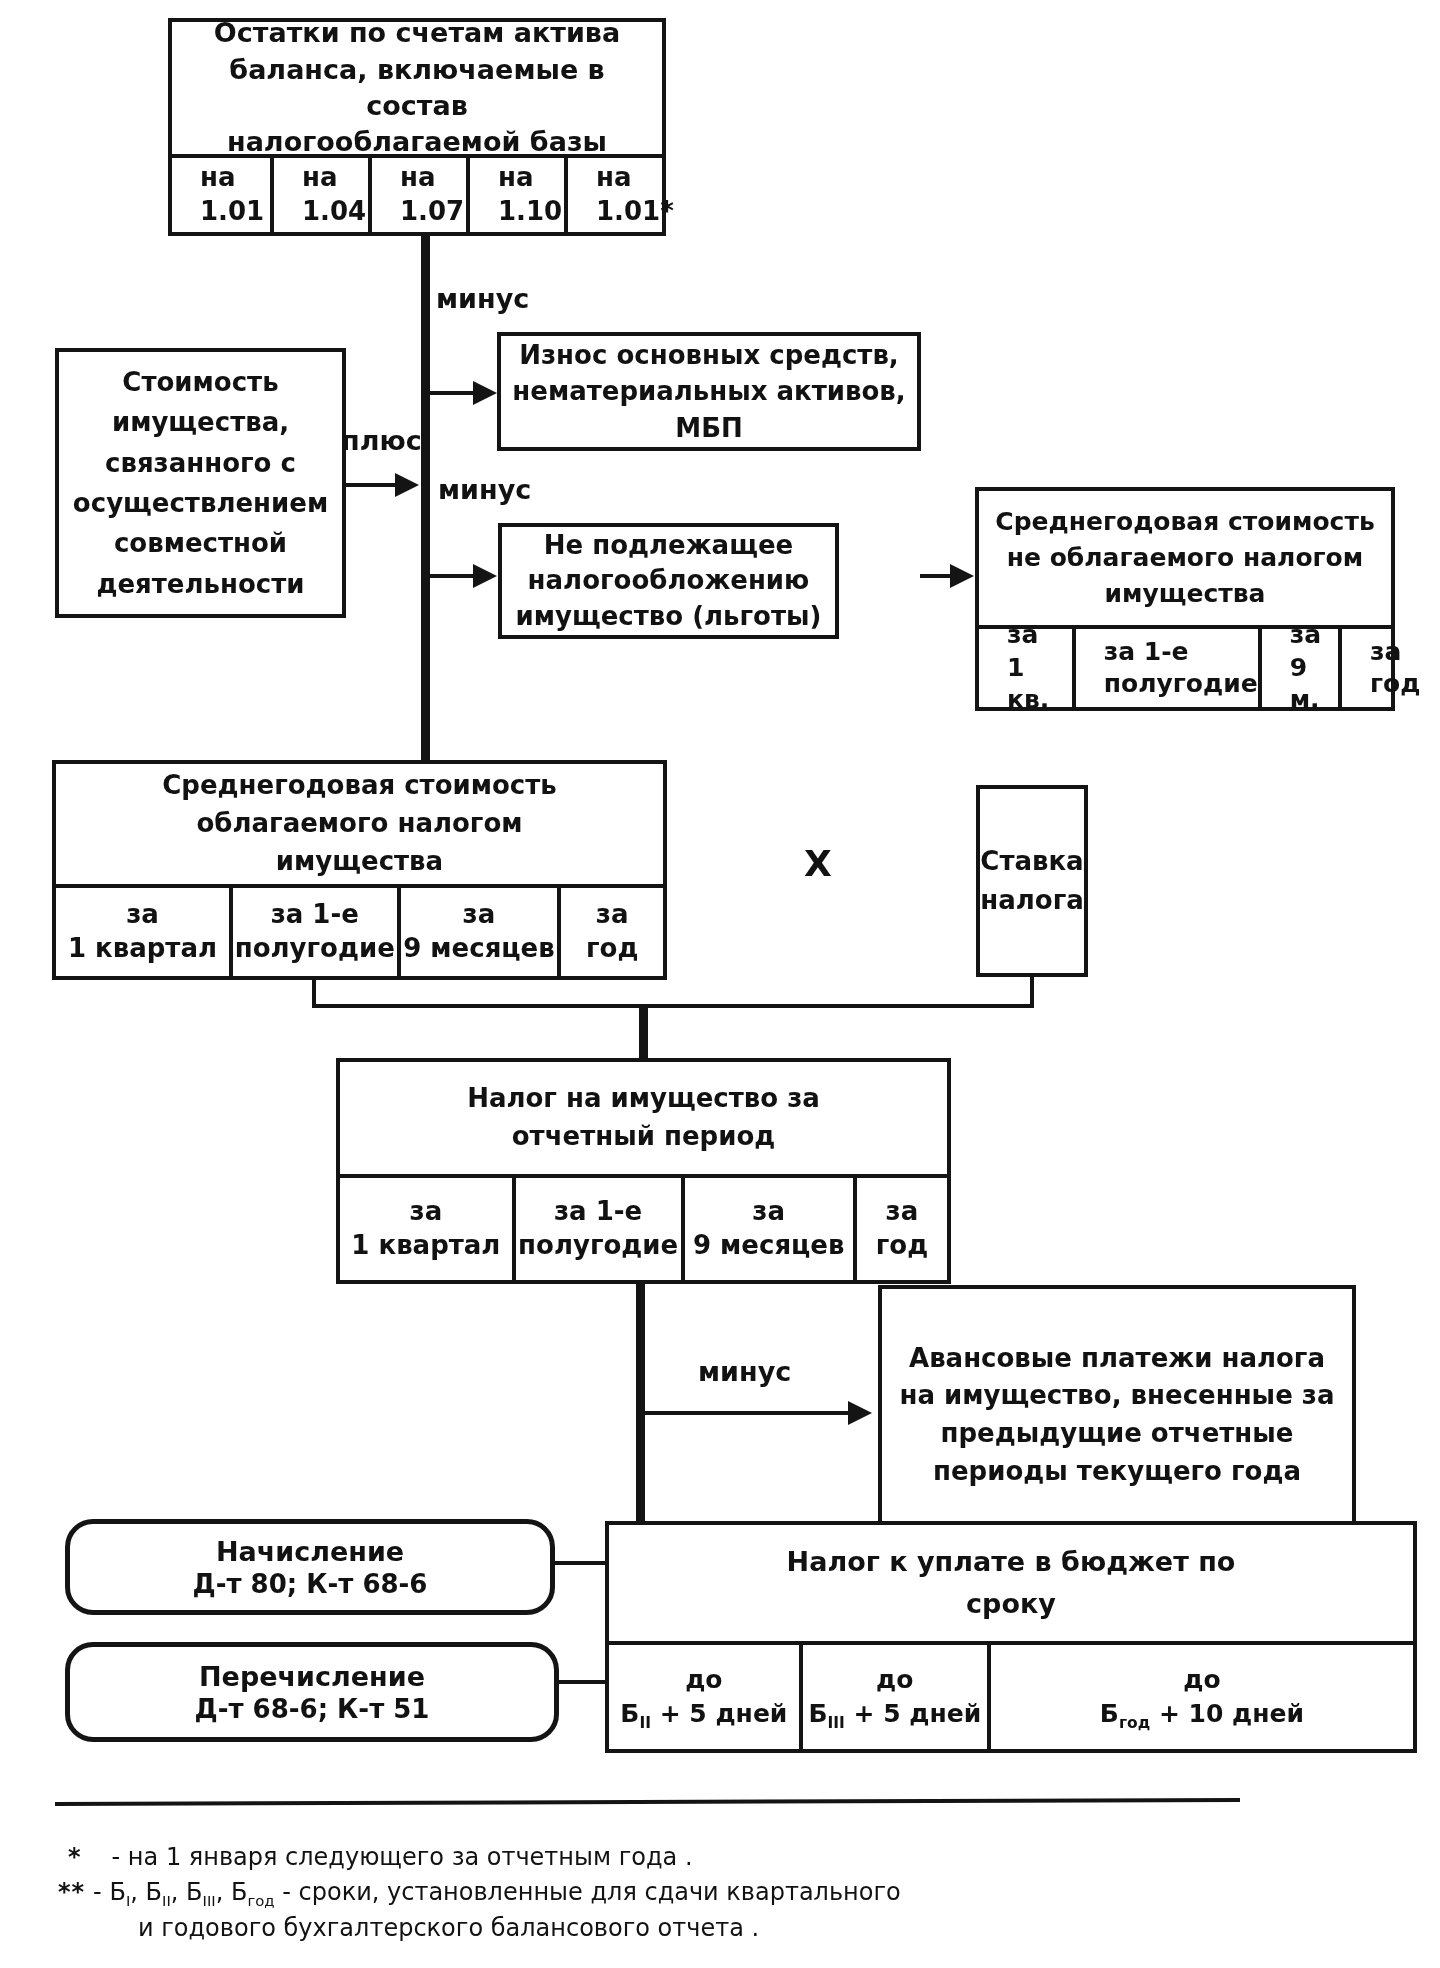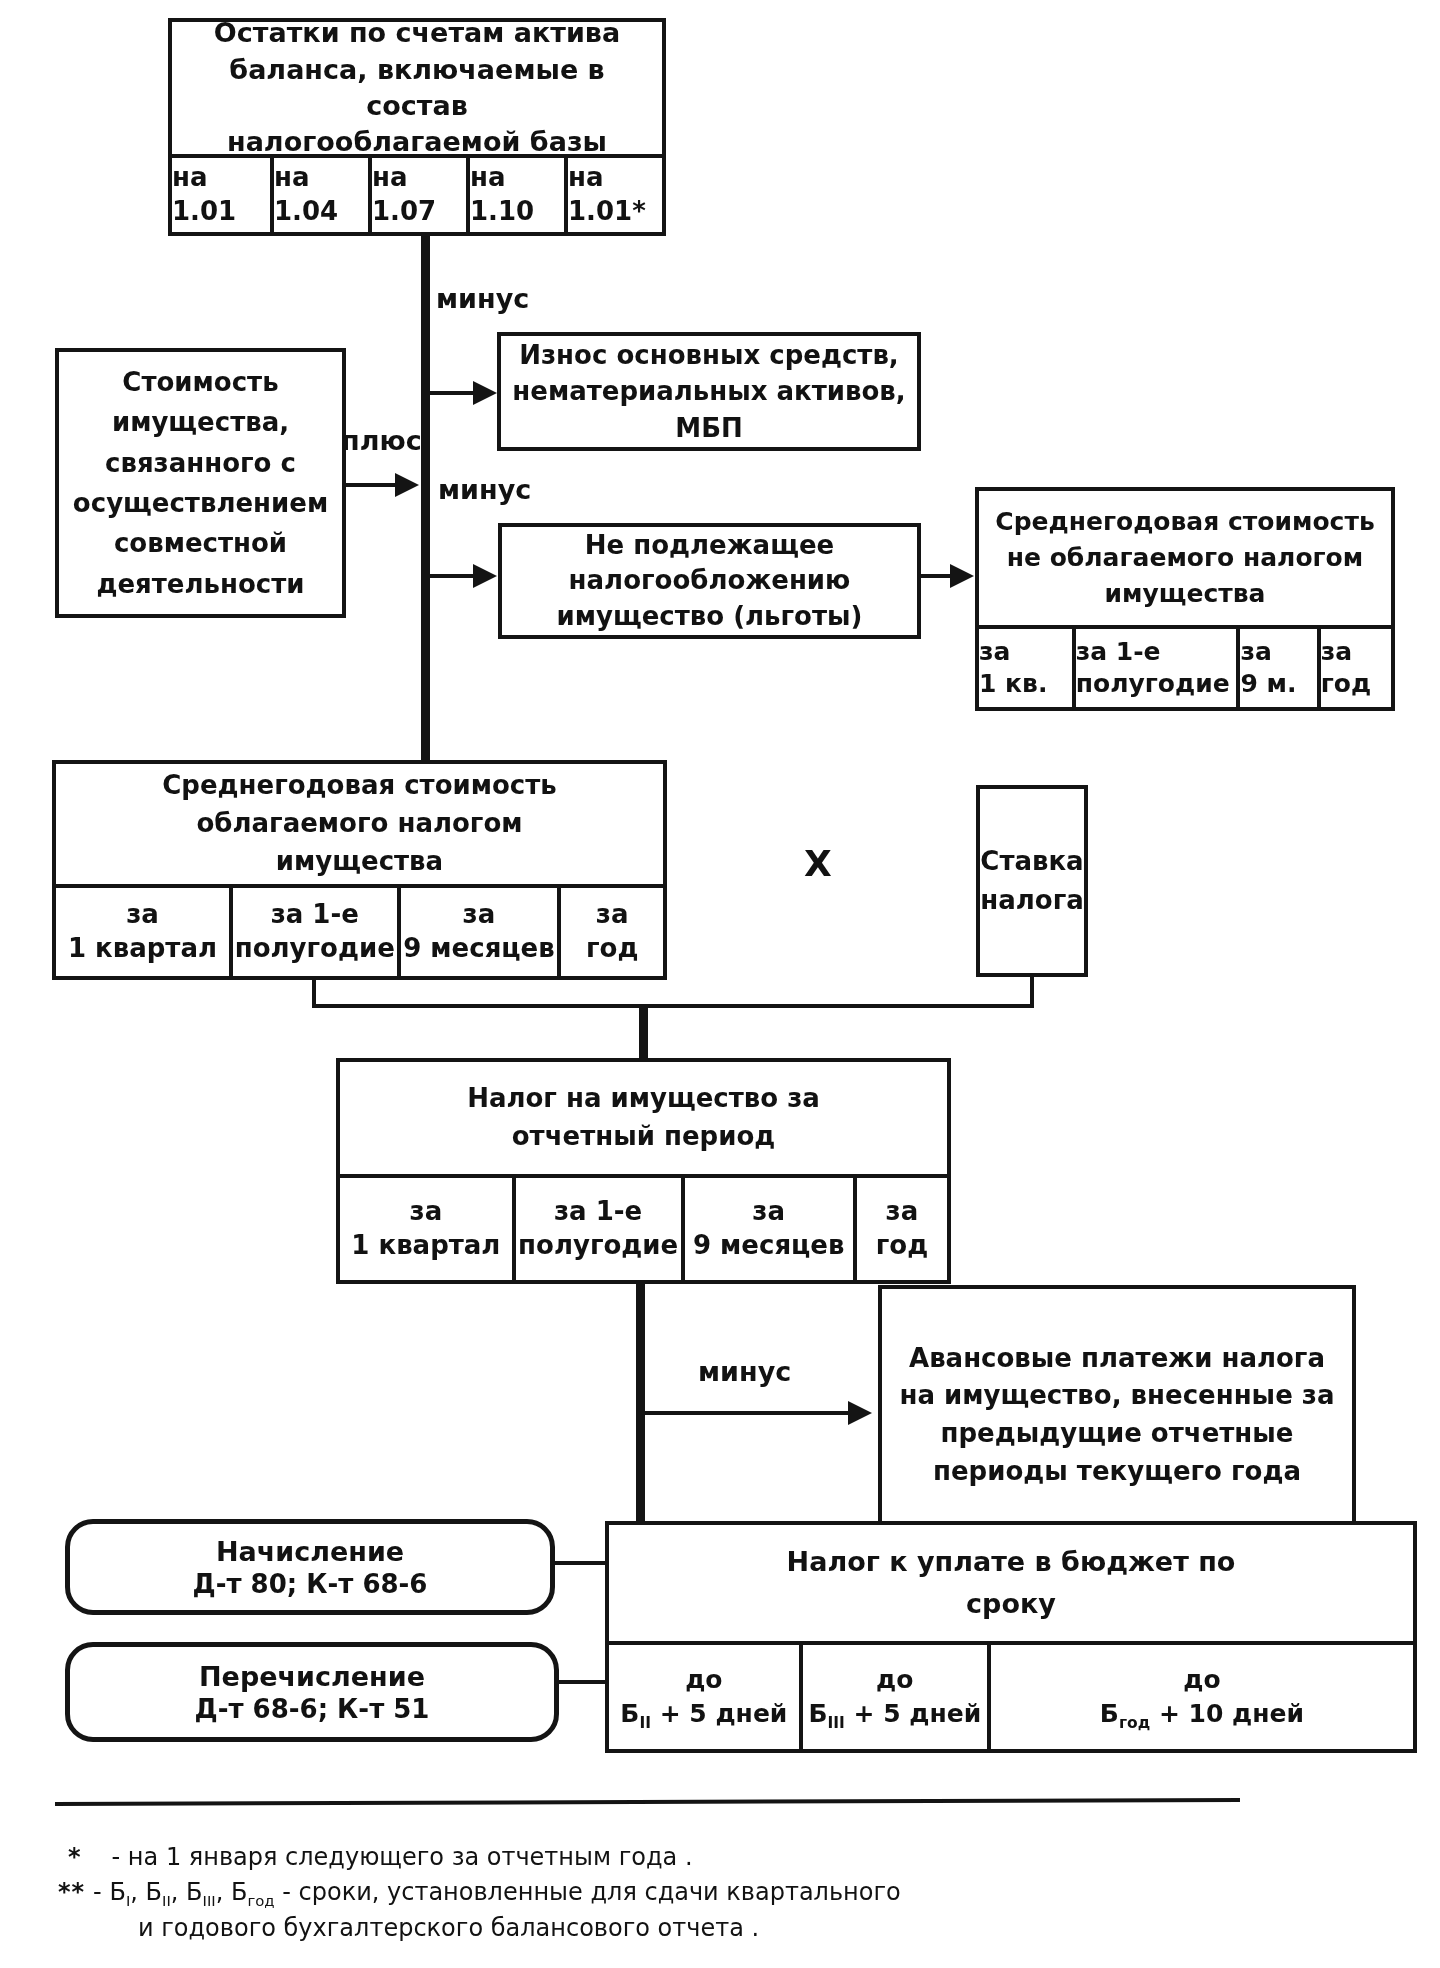--- a/index.html
+++ b/index.html
@@ -16,21 +16,21 @@
     flex:0 0 auto; display:flex; align-items:center; justify-content:center;
     text-align:center; font-weight:bold; white-space:pre-line; padding:4px 8px;
   }
   .cells { display:flex; flex:1 1 auto; border-top:4px solid #141414; min-height:0; }
   .cell {
     box-sizing:border-box; display:flex; align-items:center;
     font-weight:bold; white-space:pre-line; border-left:4px solid #141414;
     line-height:1.3;
   }
   .cell:first-child { border-left:none; }
-  .cell.left  { justify-content:flex-start; padding-left:0; text-align:left; }
+  .cell.left  { justify-content:flex-start; padding-left:28px; text-align:left; }
   .cell.center{ justify-content:center; text-align:center; }
   .textbox {
     align-items:center; justify-content:center; text-align:center;
     font-weight:bold; white-space:pre-line;
   }
   .vline,.hline { position:absolute; background:#141414; }
   .ahead {
     position:absolute; width:0; height:0;
     border-top:12px solid transparent; border-bottom:12px solid transparent;
     border-left:24px solid #141414;
@@ -47,21 +47,21 @@
   .fn-marker { font-weight:bold; letter-spacing:1px; }
   sub { font-size:0.62em; line-height:0; }
   sup { font-size:0.60em; line-height:0; }
 
   
   #balances   { left:168px; top:18px;   width:498px; height:218px; }
   #balances .box-title { height:124px; font-size:27px; line-height:1.35; }
   #balances .cell { font-size:26px; }
   #joint      { left:55px;  top:348px;  width:291px; height:270px; font-size:26px; line-height:1.55; }
   #iznos      { left:497px; top:332px;  width:424px; height:119px; font-size:26px; line-height:1.4; }
-  #exempt     { left:498px; top:523px;  width:423px; height:116px; font-size:26px; line-height:1.35; }
+  #exempt     { left:498px; top:523px;  width:341px; height:116px; font-size:26px; line-height:1.35; }
   #untaxed    { left:975px; top:487px;  width:420px; height:224px; }
   #untaxed .box-title { height:126px; font-size:25px; line-height:1.45; }
   #untaxed .cell { font-size:25px; }
   #taxed      { left:52px;  top:760px;  width:615px; height:220px; }
   #taxed .box-title { height:112px; font-size:26px; line-height:1.45; }
   #taxed .cell { font-size:26px; }
   #rate       { left:976px; top:785px;  width:112px; height:192px; font-size:26px; line-height:1.5; }
   #taxperiod  { left:336px; top:1058px; width:615px; height:226px; }
   #taxperiod .box-title { height:104px; font-size:26px; line-height:1.45; }
   #taxperiod .cell { font-size:26px; }

